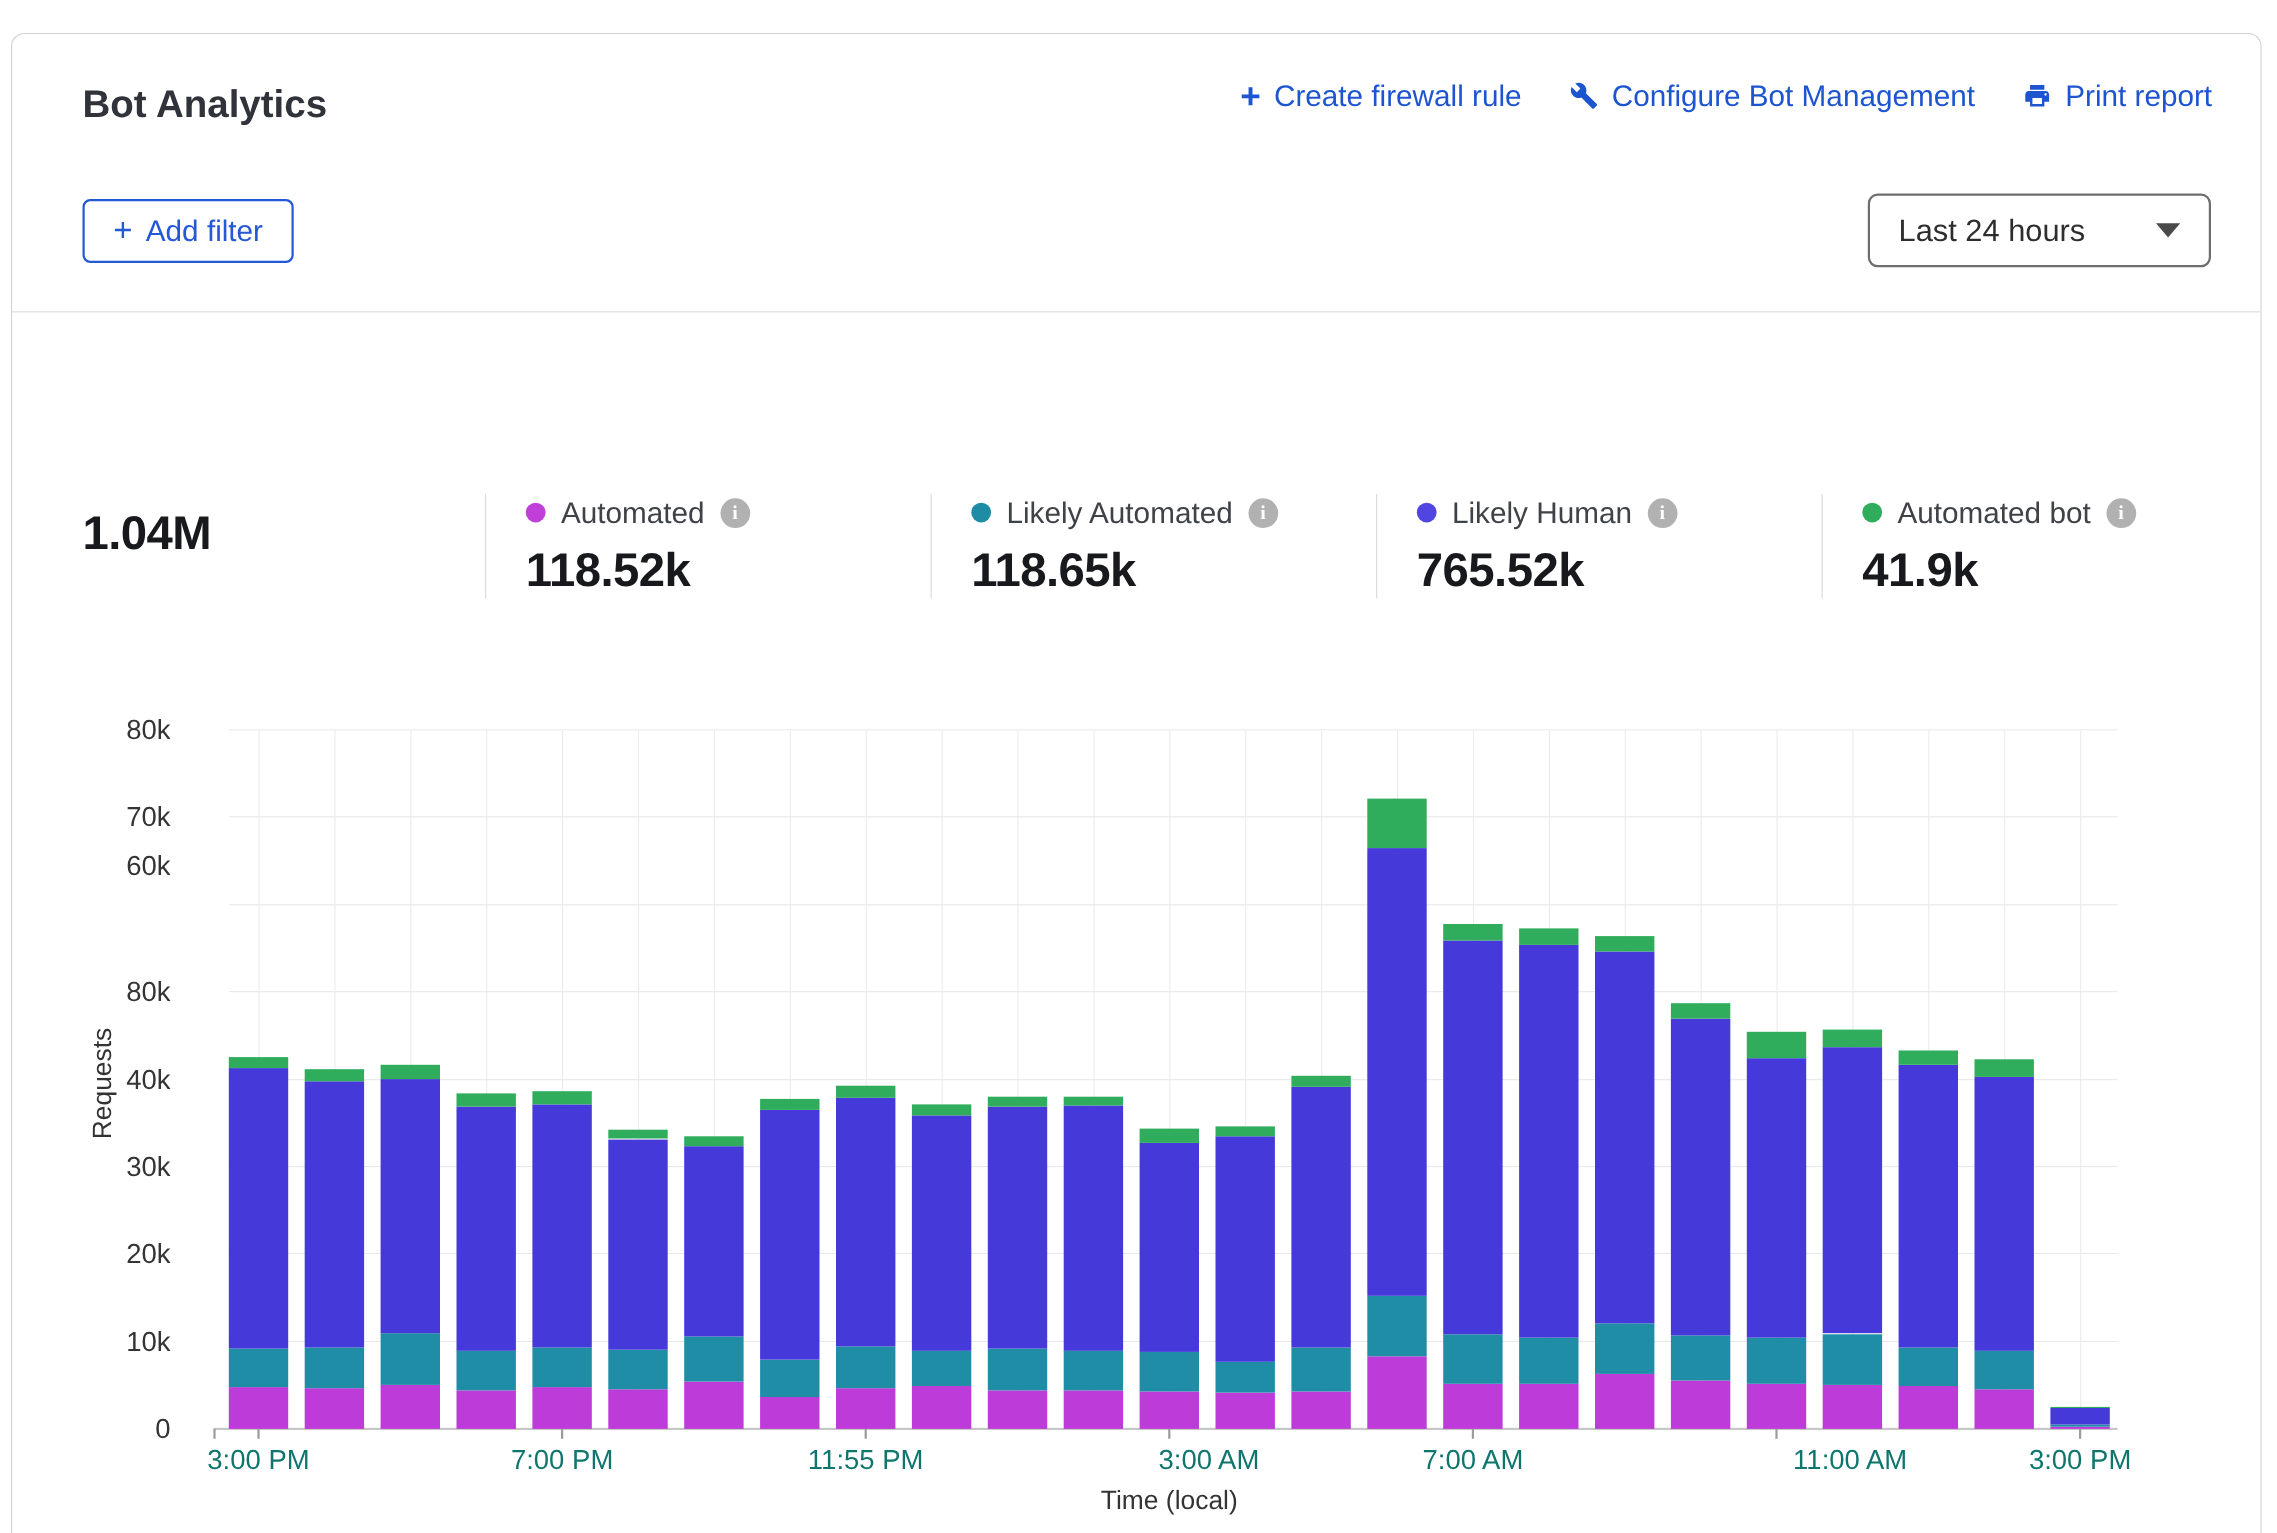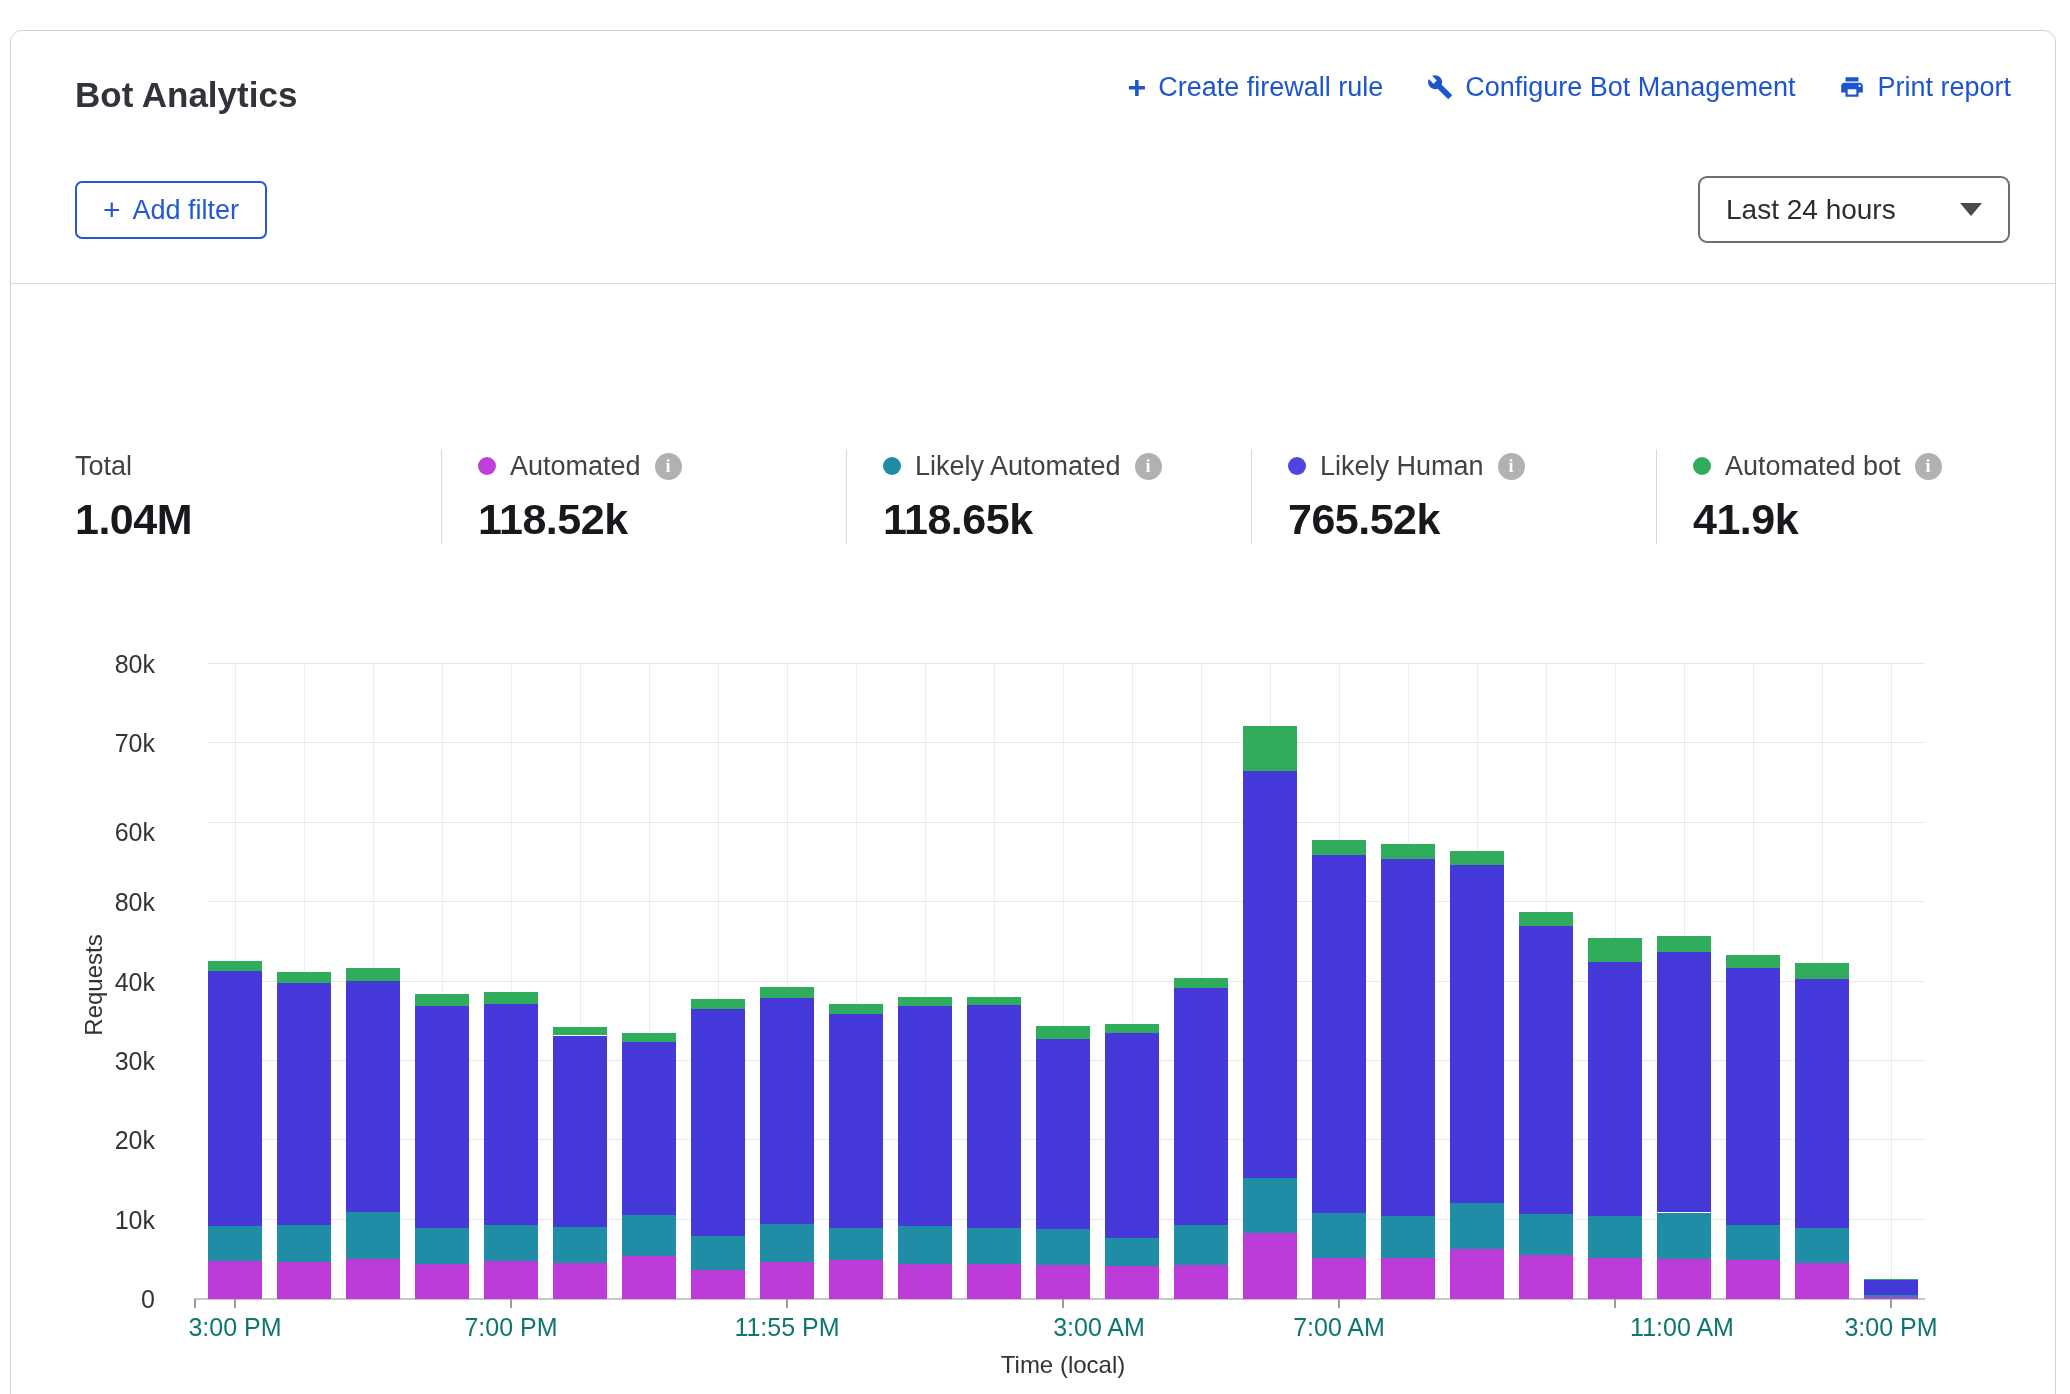--- a/index.html
+++ b/index.html
@@ -102,25 +102,20 @@
   <div class="time-select">
     <span class="val">Last 24 hours</span>
     <span class="caret"></span>
   </div>
 
   <div class="header-divider"></div>
 
 
   <div class="stats-row">
     <div class="stat-col">
-      <div class="stat-label-row">
-
-        <span class="stat-label">Total</span>
-
-      </div>
       <div class="stat-value">1.04M</div>
     </div>
 
     <div class="stat-col with-border">
       <div class="stat-label-row">
         <span class="dot" style="background: rgb(193, 63, 217);"></span>
         <span class="stat-label">Automated</span>
         <span class="info-badge">i</span>
       </div>
       <div class="stat-value">118.52k</div>
@@ -155,21 +150,21 @@
   </div>
 
   <div class="ylab">Requests</div>
   <div class="y-ticks">
       <div class="y-tick-label" style="top: 1255px;">0</div>
       <div class="y-tick-label" style="top: 1175.62px;">10k</div>
       <div class="y-tick-label" style="top: 1096.25px;">20k</div>
       <div class="y-tick-label" style="top: 1016.88px;">30k</div>
       <div class="y-tick-label" style="top: 937.5px;">40k</div>
       <div class="y-tick-label" style="top: 858.125px;">80k</div>
-      <div class="y-tick-label" style="top: 788px; text-align: right;">60k</div>
+      <div class="y-tick-label" style="top: 743px; text-align: right;">60k</div>
       <div class="y-tick-label" style="top: 699.375px;">70k</div>
       <div class="y-tick-label" style="top: 620px;">80k</div>
     </div>
   <div class="plot">
       <div class="vgrid" style="left: 1683px;"></div>
       <div class="vgrid" style="left: 1614px;"></div>
       <div class="vgrid" style="left: 1545px;"></div>
       <div class="vgrid" style="left: 1476px;"></div>
       <div class="vgrid" style="left: 1407px;"></div>
       <div class="vgrid" style="left: 1338px;"></div>

